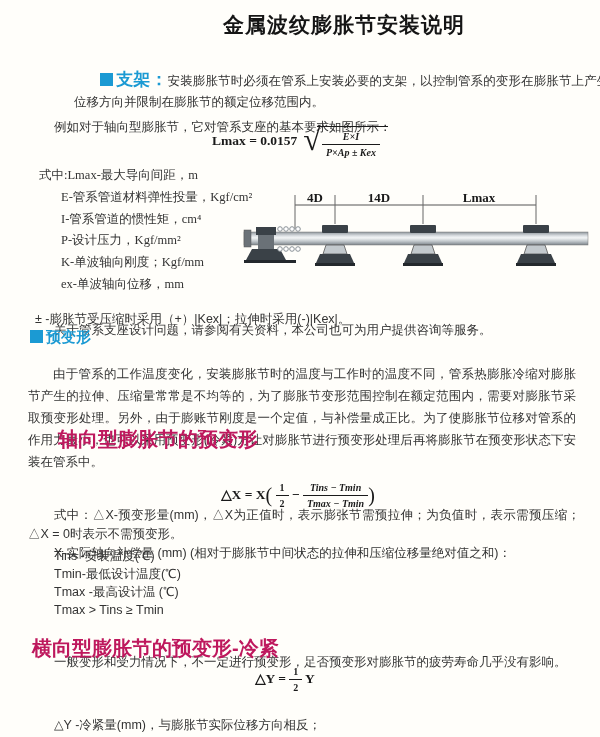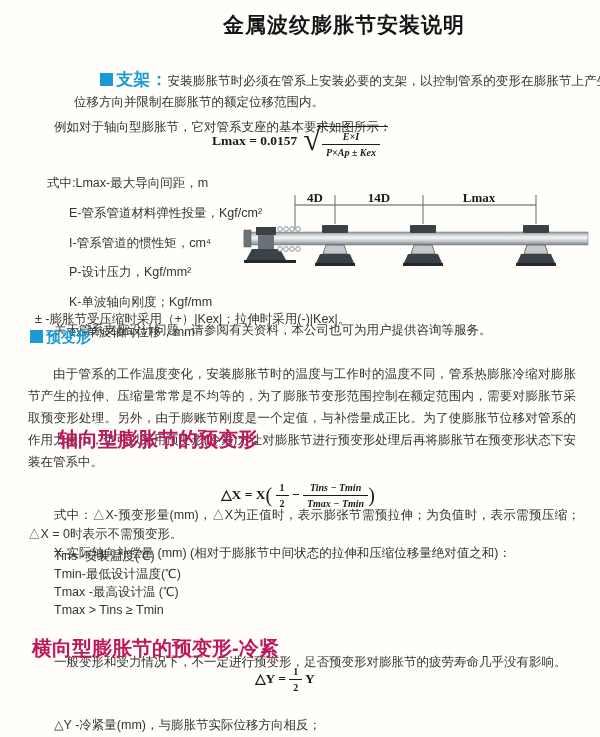--- a/index.html
+++ b/index.html
@@ -26,21 +26,21 @@
   .formula{font-family:"Liberation Serif", serif; font-weight:bold; color:#1a1a1a;}
   .formula-1{top:124px; left:0; width:600px; text-align:center; font-size:13.5px;}
   .sqrt-wrap{display:inline-flex; align-items:flex-start; vertical-align:middle; margin-left:6px;}
   .sqrt-sign{font-size:32px; line-height:30px; font-weight:normal;}
   .radicand{border-top:1.5px solid #1a1a1a; padding:3px 8px 0 5px; margin-left:-4px; margin-top:2px;}
   .frac{display:inline-block; vertical-align:middle; text-align:center; font-size:10px; line-height:13px;}
   .frac .fnum{display:block; padding:0 4px 1px; border-bottom:1px solid #1a1a1a;}
   .frac .fden{display:block; padding:1px 4px 0;}
   .ital{font-style:italic;}
   .defs{top:163px; left:35px; width:260px; line-height:17.8px;}
-  .defs p{margin:12px;}
+  .defs p{margin:4px;font-family:Liberation Serif, serif;}
   .defs p.ind{padding-left:22px;}
   .pm-note{top:296px; left:35px;}
   .consult-note{top:307px; left:54px;}
   .figure{top:192px; left:236px; width:360px; height:100px;}
   .preform-head{top:329px; left:30px;}
   .preform-body{top:350px; left:28px; width:548px; text-indent:2em; text-align:justify; line-height:22px;}
   .axial-head{top:430px; left:58px;}
   .formula-2{top:452px; left:8px; width:580px; text-align:center; font-size:13.5px;margin-top:29px;}
   .paren{font-size:20px; vertical-align:middle; font-weight:normal;}
   .axial-explain{top:493px; left:28px; width:552px; text-indent:26px; line-height:19.5px; text-align:justify;}

